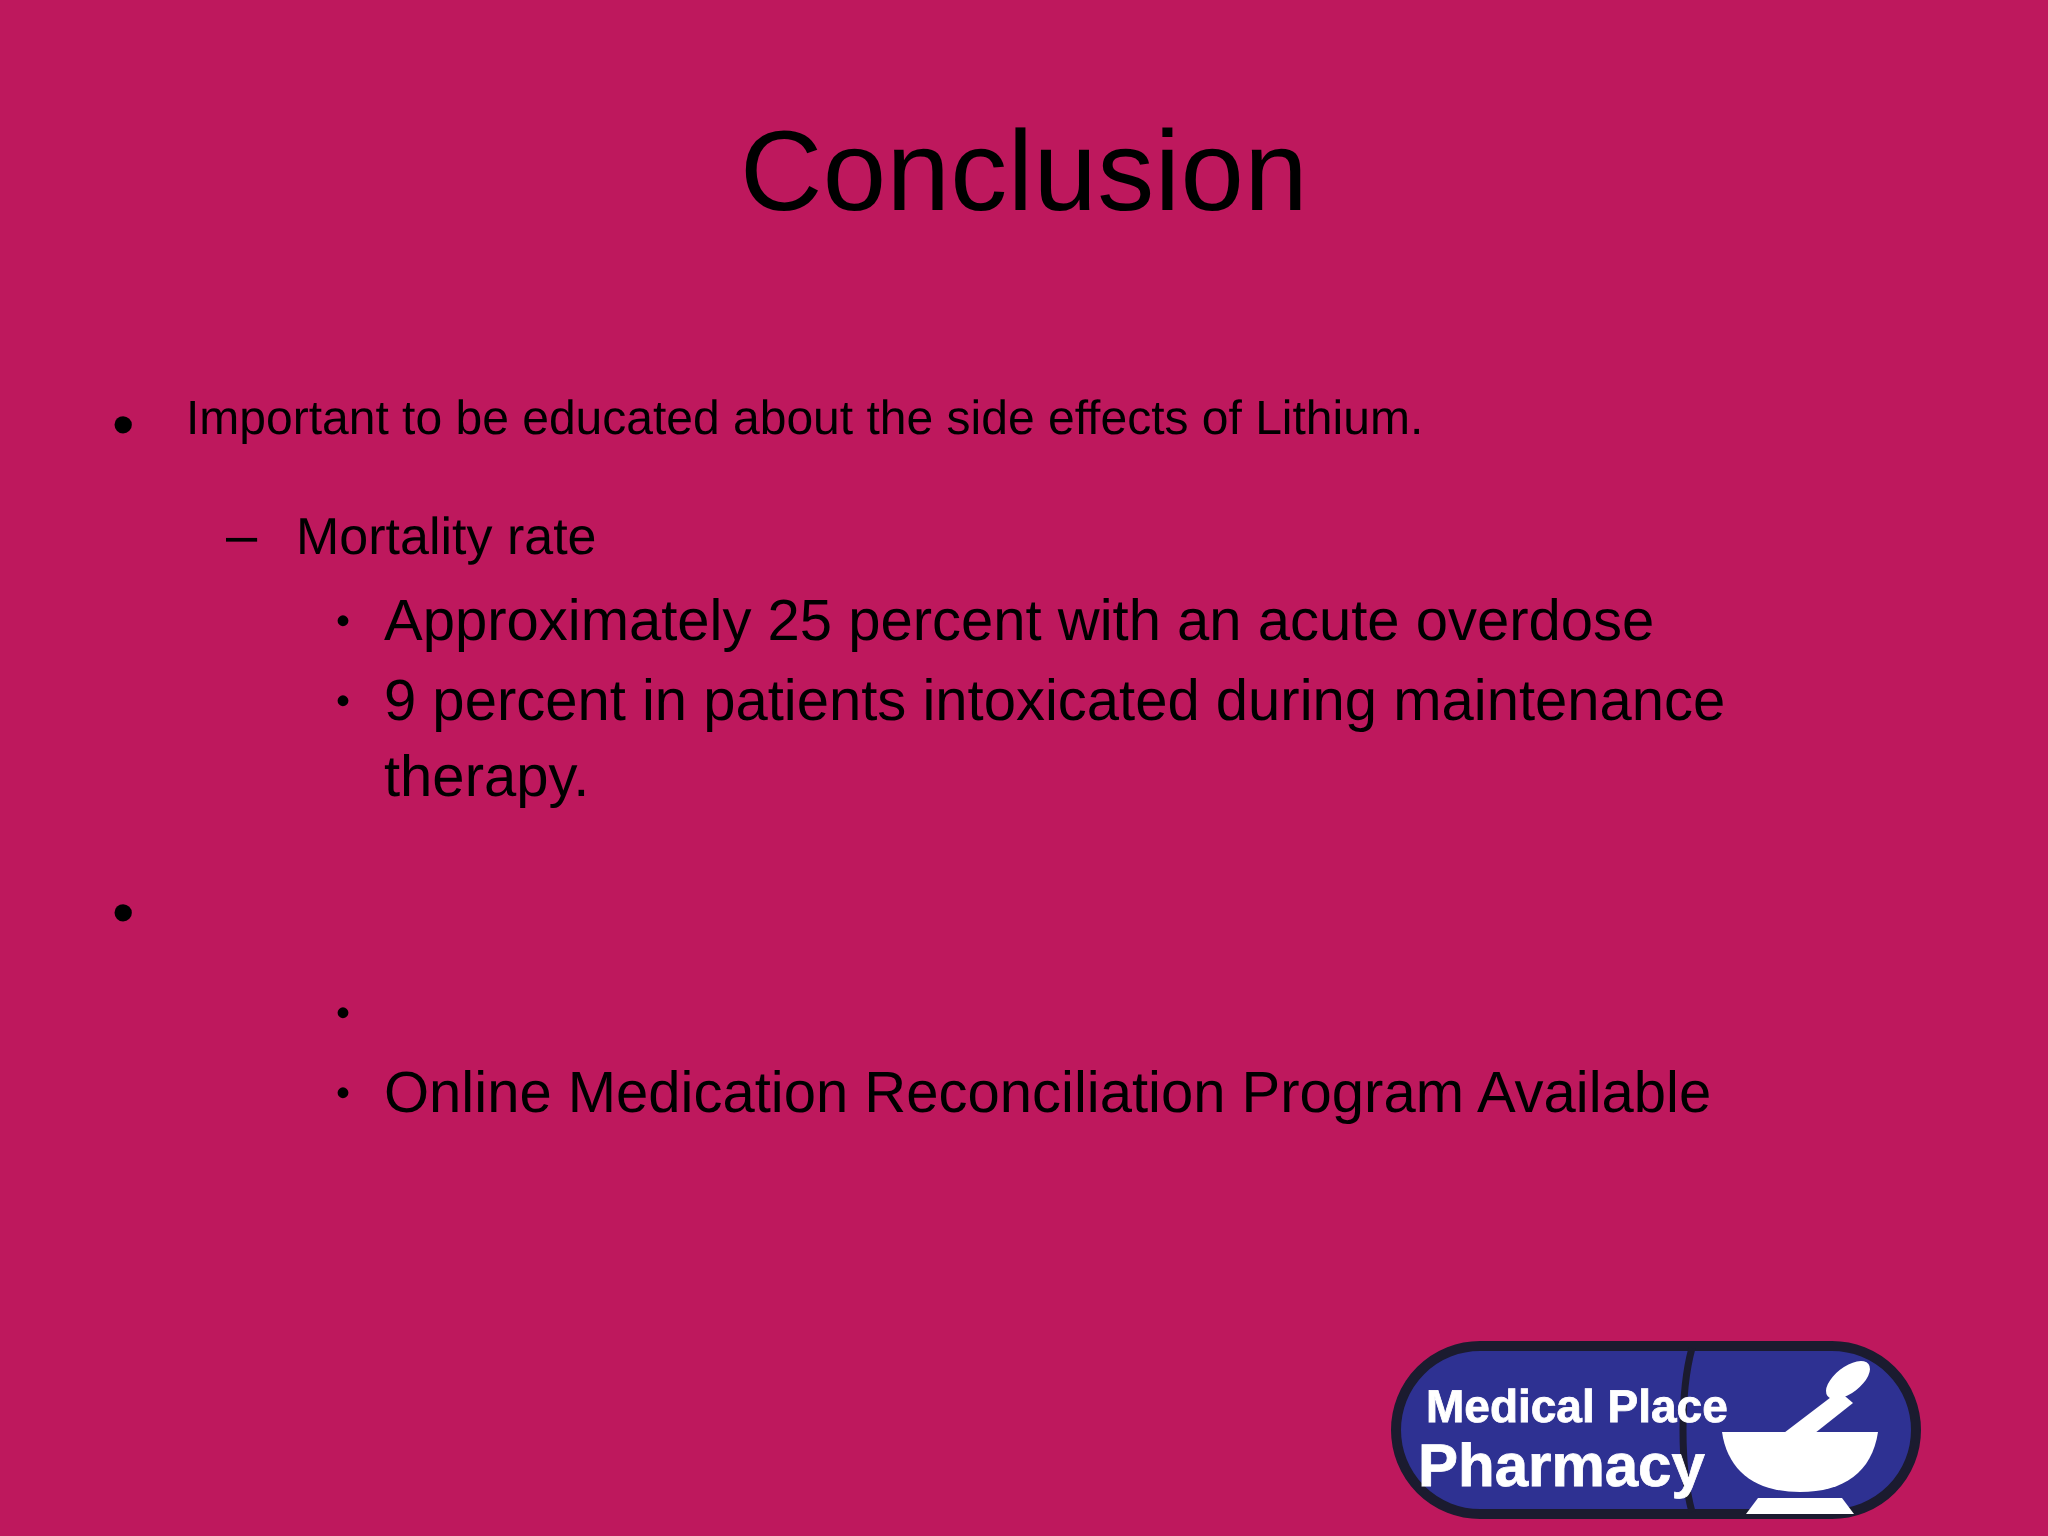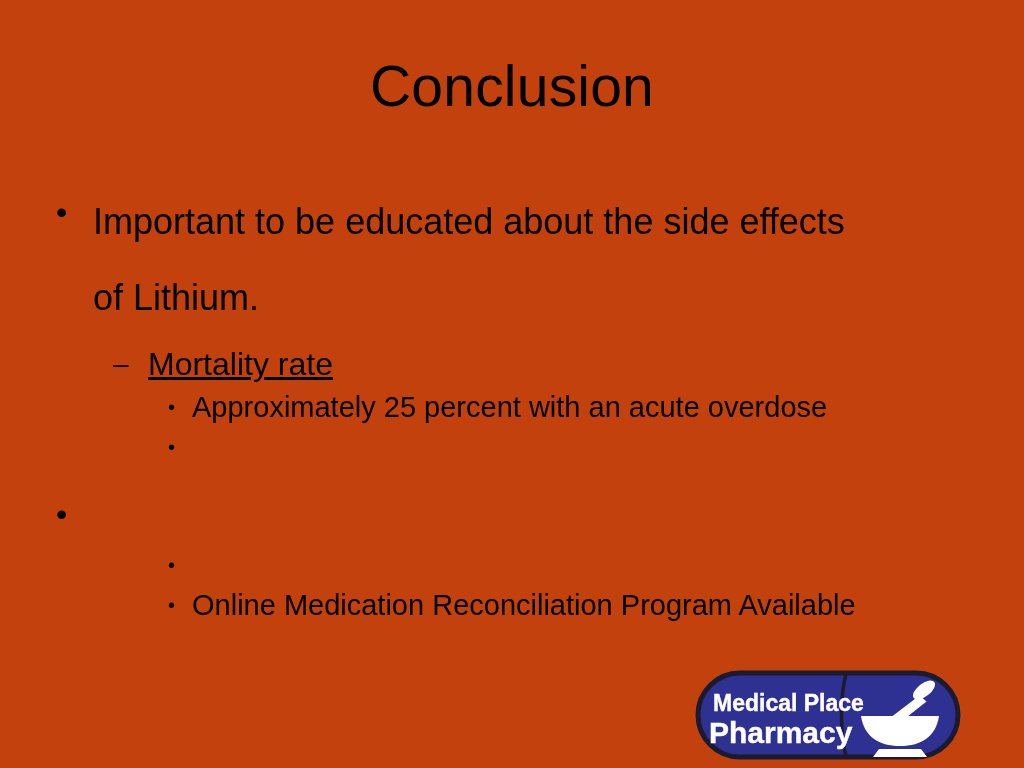--- a/index.html
+++ b/index.html
@@ -10,21 +10,21 @@
   }
   body {
     font-family: "Liberation Sans", sans-serif;
     color: #000000;
     -webkit-font-smoothing: antialiased;
   }
   #slide {
     position: relative;
     width: 1024px;
     height: 768px;
-    background: #c2410c;
+    background: #be185d;
     overflow: hidden;
   }
 
   
   .slide-title {
     position: absolute;
     left: 0;
     top: 52px;
     width: 1024px;
     text-align: center;
@@ -65,40 +65,39 @@
   .lvl1 {
     margin-top: 0;
     margin-bottom: 4px;
   }
   .lvl1 .bullet-mark {
     width: 37px;
     font-size: 32px;
     line-height: 56px;
   }
   .lvl1 .bullet-text {
-    font-size: 36px;
-    line-height: 76px;
+    font-size: 24px;
+    line-height: 52px;
     max-width: 765px;
   }
 
   
   .lvl2 {
     margin-top: 6px;
     margin-bottom: 2px;
     padding-left: 57px;
   }
   .lvl2 .bullet-mark {
     width: 35px;
     font-size: 28px;
     line-height: 44px;
   }
   .lvl2 .bullet-text {
-    font-size: 32px;
+    font-size: 26px;
     line-height: 44px;
-    text-decoration: underline;
   }
 
   
   .lvl3 {
     margin-top: 2px;
     margin-bottom: 2px;
     padding-left: 112px;
   }
   .lvl3 .bullet-mark {
     width: 24px;
@@ -148,20 +147,21 @@
       <span class="bullet-text">Mortality rate</span>
     </div>
 
     <div class="bullet-row lvl3">
       <span class="bullet-mark">•</span>
       <span class="bullet-text">Approximately 25 percent with an acute overdose</span>
     </div>
 
     <div class="bullet-row lvl3">
       <span class="bullet-mark">•</span>
+      <span class="bullet-text">9 percent in patients intoxicated during maintenance therapy.</span>
     </div>
 
     <div class="bullet-row lvl1 gap-before">
       <span class="bullet-mark">•</span>
     </div>
 
     <div class="bullet-row lvl3">
       <span class="bullet-mark">•</span>
     </div>
 

